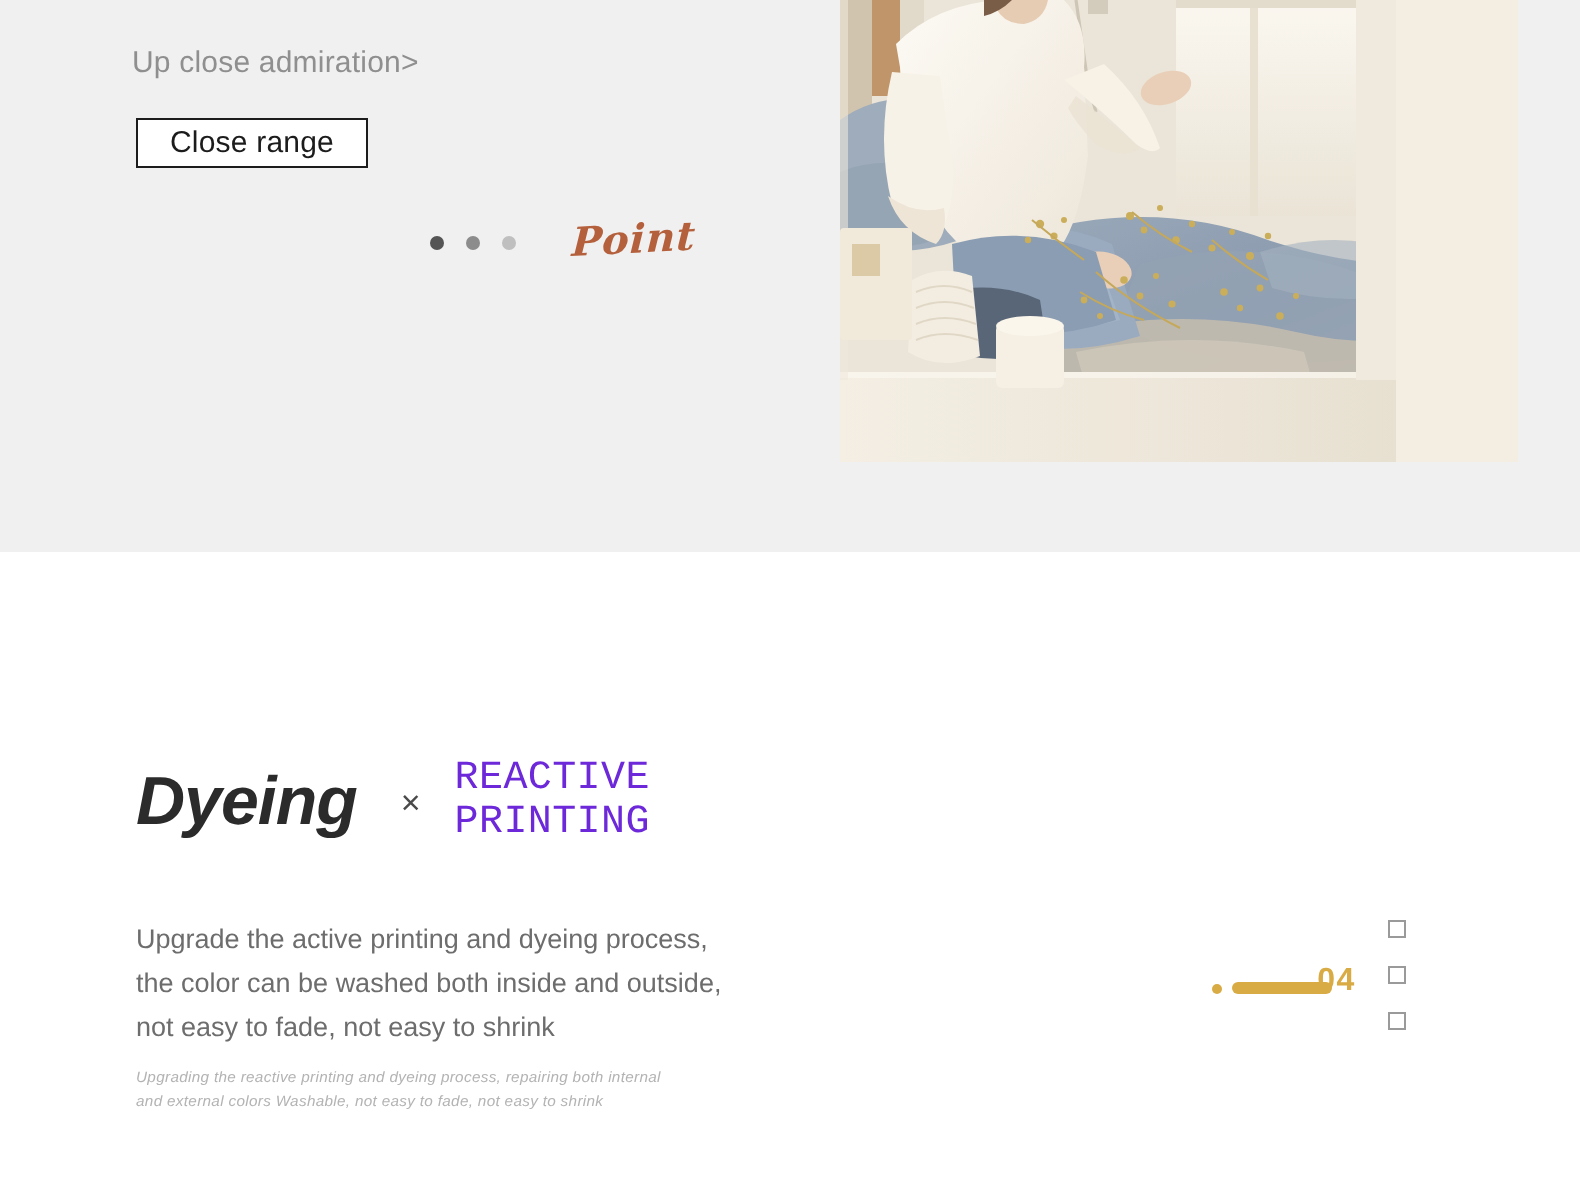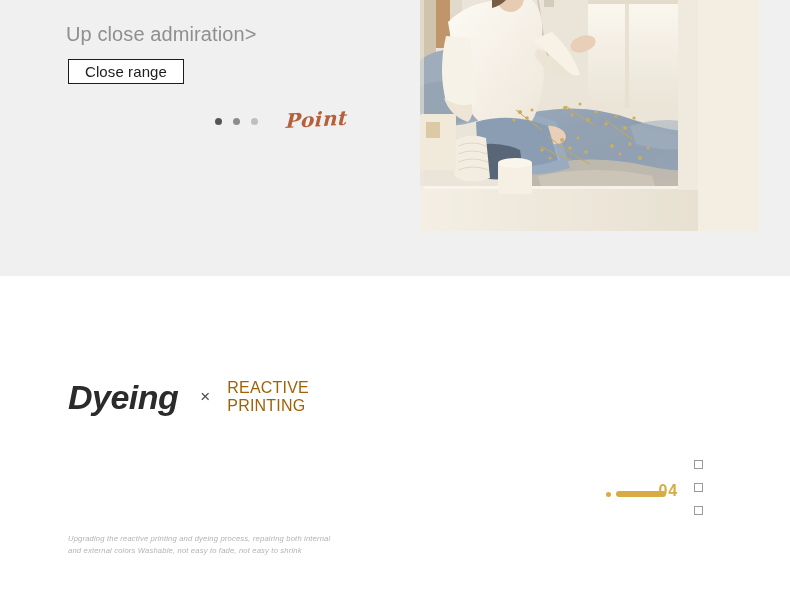--- a/index.html
+++ b/index.html
@@ -22,21 +22,21 @@
     top: 0;
     width: 790px;
     height: 276px;
     background: #f0f0f0;
   }
 
   #headline {
     position: absolute;
     left: 66px;
     top: 23px;
-    font-size: 20px;
+    font-size: 15px;
     color: #8f8f8f;
     letter-spacing: 0.1px;
     white-space: nowrap;
   }
 
   #close-range-button {
     position: absolute;
     left: 68px;
     top: 59px;
     width: 116px;
@@ -130,25 +130,26 @@
     line-height: 1;
     white-space: nowrap;
   }
   #cross-separator {
     font-size: 17px;
     color: #4a4a4a;
     margin: 0 17px 0 22px;
     line-height: 1;
   }
   #reactive-printing-title {
-    font-size: 16px;
-    color: #a16207;
+    font-size: 20px;
+    color: #6d28d9;
     line-height: 1.12;
     letter-spacing: 0.2px;
     white-space: nowrap;
+    font-family: Liberation Mono, monospace;
   }
 
   #description {
     position: absolute;
     left: 68px;
     top: 183px;
     font-size: 13.5px;
     color: #6d6d6d;
     line-height: 1.62;
     white-space: pre-line;
@@ -376,20 +377,23 @@
 
   <div id="title-row">
     <span id="dyeing-title">Dyeing</span>
     <span id="cross-separator">×</span>
     <span id="reactive-printing-title">
       <span>REACTIVE</span><br>
       <span>PRINTING</span>
     </span>
   </div>
 
+  <div id="description">Upgrade the active printing and dyeing process,
+the color can be washed both inside and outside,
+not easy to fade, not easy to shrink</div>
 
   <div id="fine-print">Upgrading the reactive printing and dyeing process, repairing both internal
 and external colors Washable, not easy to fade, not easy to shrink</div>
 
   <div id="progress-indicator">
     <span id="step-number">04</span>
     <span id="progress-track">
       <span id="progress-dot"></span>
       <span id="progress-bar"></span>
     </span>

